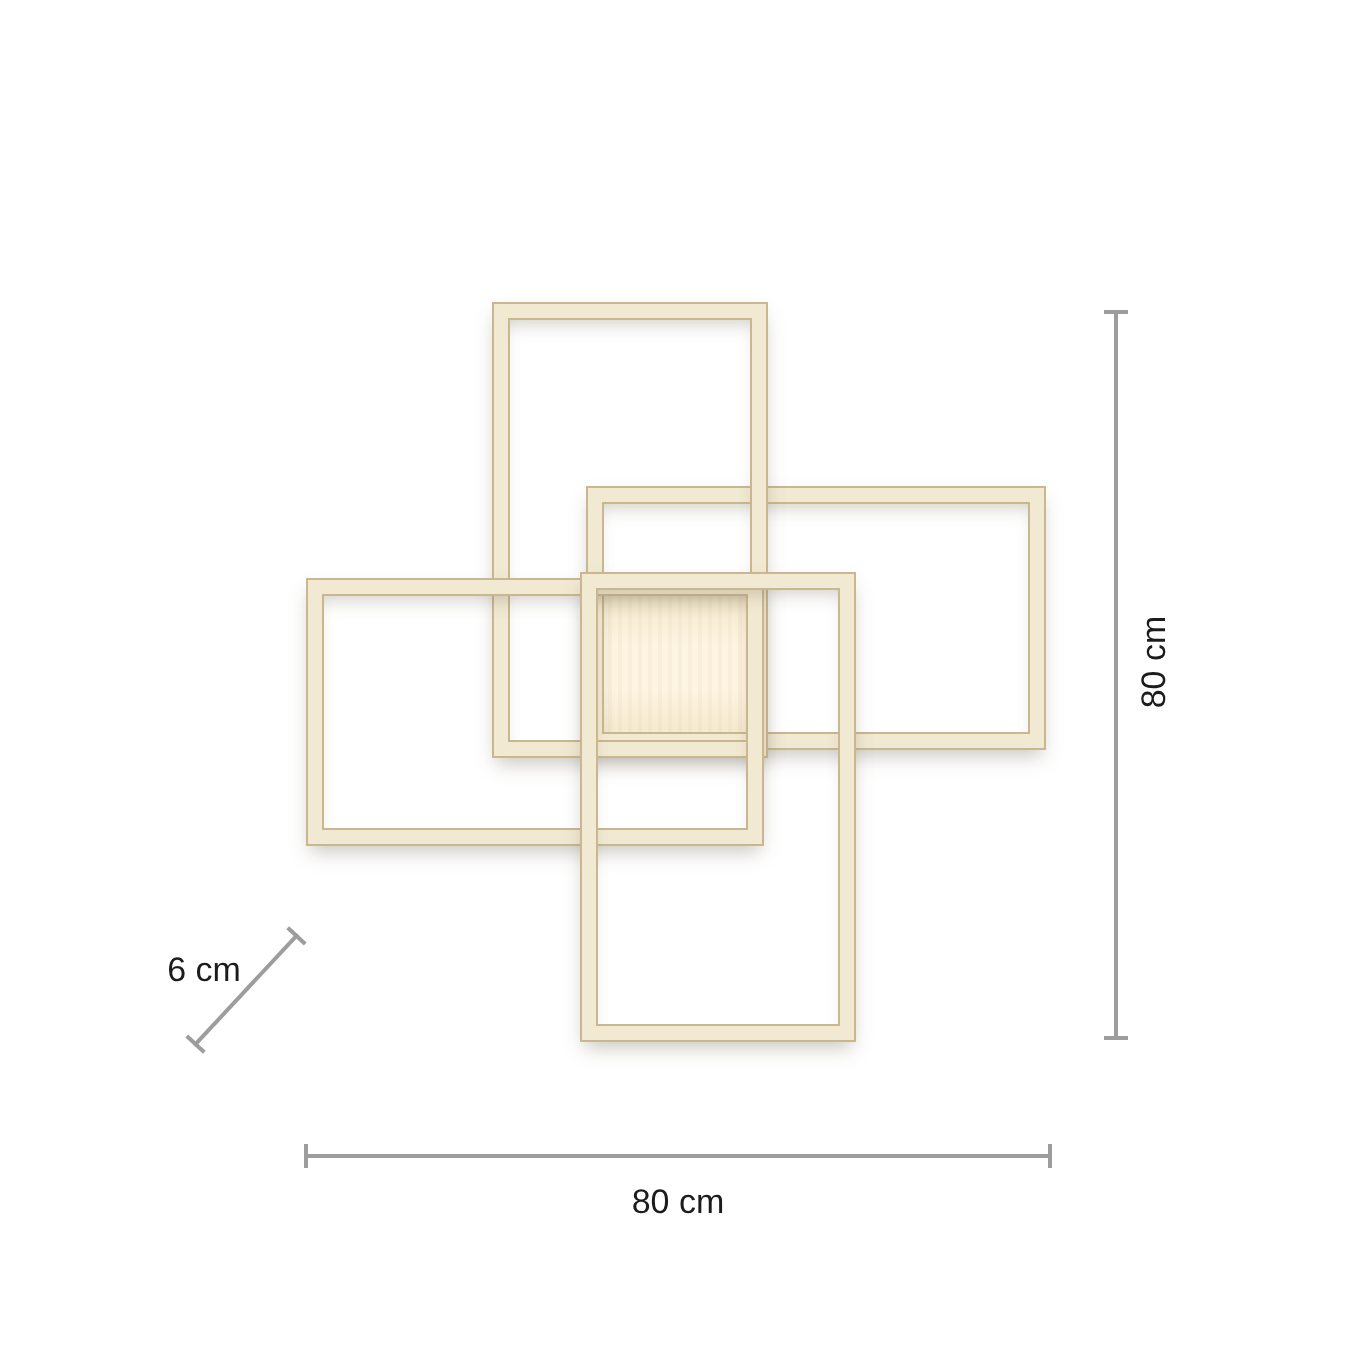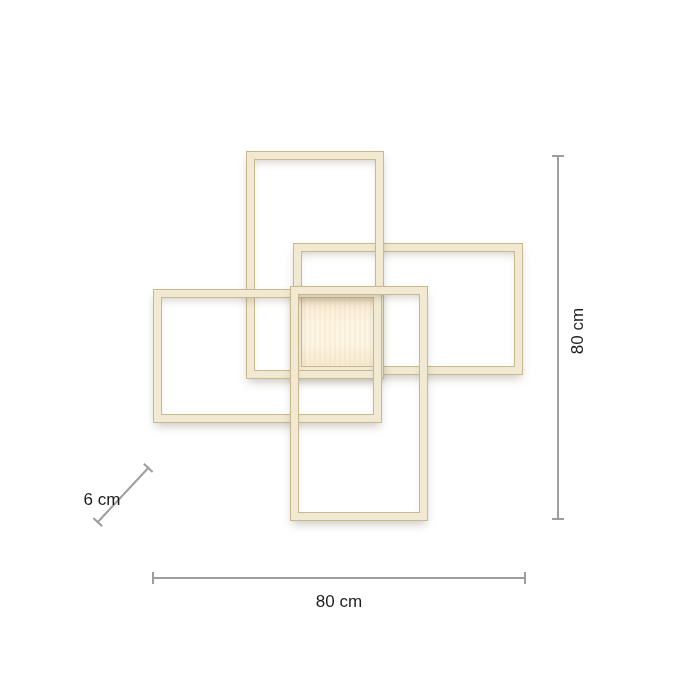--- a/index.html
+++ b/index.html
@@ -64,21 +64,21 @@
   .dim-d::before { left:0;  top:-5px; width:2px; height:12px; }
   .dim-d::after  { right:0; top:-5px; width:2px; height:12px; }
 
   .dim-label {
     position:absolute; z-index:7;
     color:var(--label-text);
     font-size:17px; line-height:1; white-space:nowrap;
   }
   .dim-label-height { left:577px; top:331px; transform:translate(-50%,-50%) rotate(-90deg); }
   .dim-label-width  { left:339px; top:601px; transform:translate(-50%,-50%); }
-  .dim-label-depth  { left:102px; top:499px; transform:translate(-50%,-50%); }
+  .dim-label-depth  { left:102px; top:485px; transform:translate(-50%,-50%); }
 </style>
 </head>
 <body>
 
 <div class="stage">
 
   <div>
     <div class="panel"></div>
     <div class="frame frame-right"></div>
     <div class="frame frame-top"></div>

